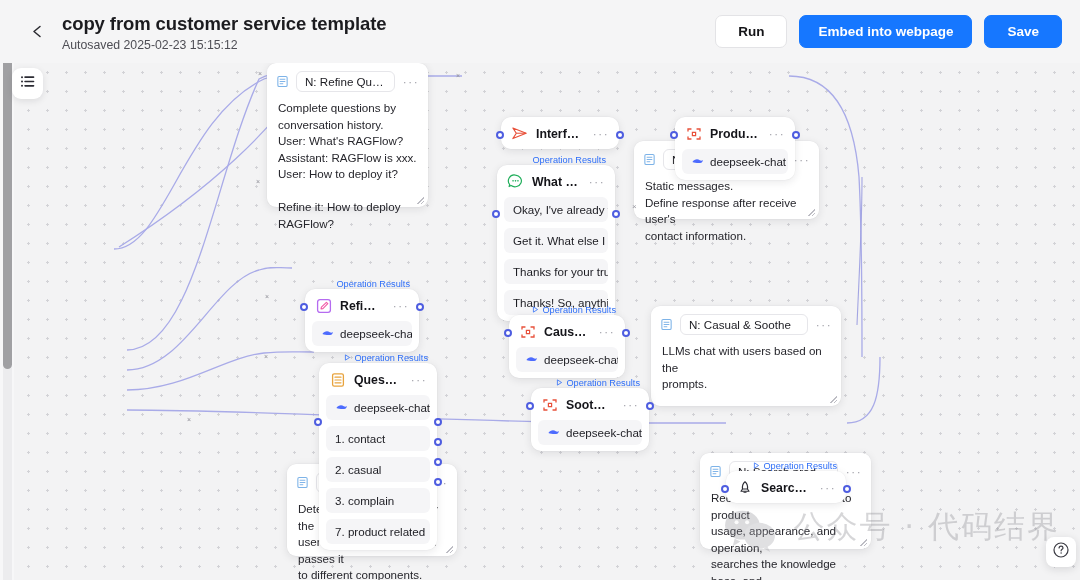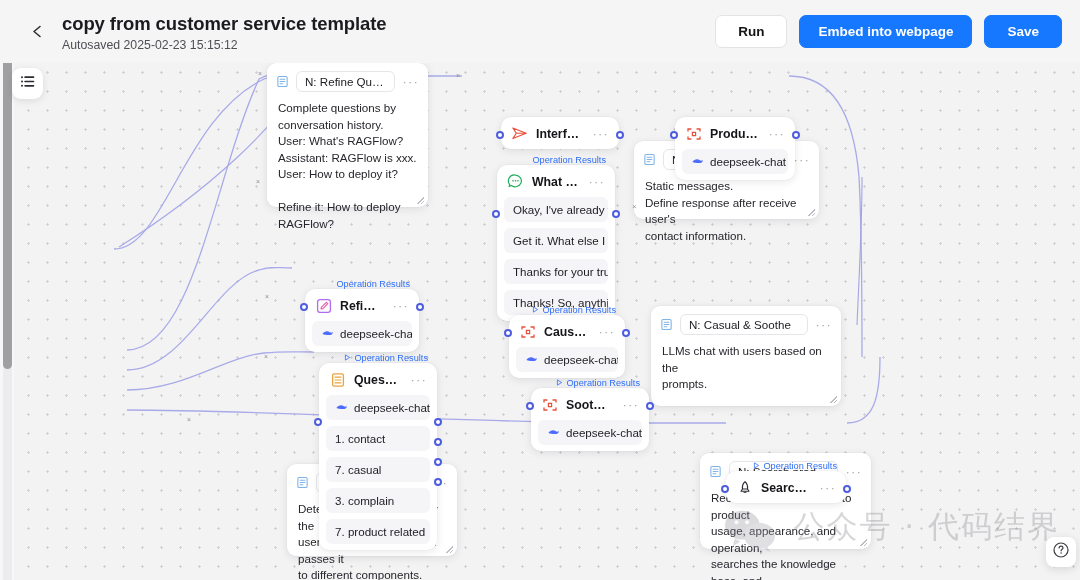--- a/index.html
+++ b/index.html
@@ -460,21 +460,21 @@
       </div>
       <div class="node-row">
         <span class="model-ico">
           <svg width="13" height="13" viewBox="0 0 14 14" fill="none">
             <path d="M1.5 7.5 C 3.5 4.5 7 4 9.5 5.6 C 11 6.6 12 6 12.6 5.1 C 12.9 6.8 11.8 8.4 9.8 8.6 C 6.8 9 4 8.3 1.5 7.5 Z" fill="#4d6bfe"></path>
           </svg>
         </span>
         <span>deepseek-chat</span>
       </div>
       <div class="node-row plain">1. contact</div>
-      <div class="node-row plain">7. casual</div>
+      <div class="node-row plain">2. casual</div>
       <div class="node-row plain">3. complain</div>
       <div class="node-row plain">7. product related</div>
       <span class="port l" style="top:55px;"></span>
       <span class="port r" style="top:55px;"></span>
       <span class="port r" style="top:75px;"></span>
       <span class="port r" style="top:95px;"></span>
       <span class="port r" style="top:115px;"></span>
     </div>
 
     <div class="node" id="n-causal" style="left:495px; top:258px; width:116px;">

